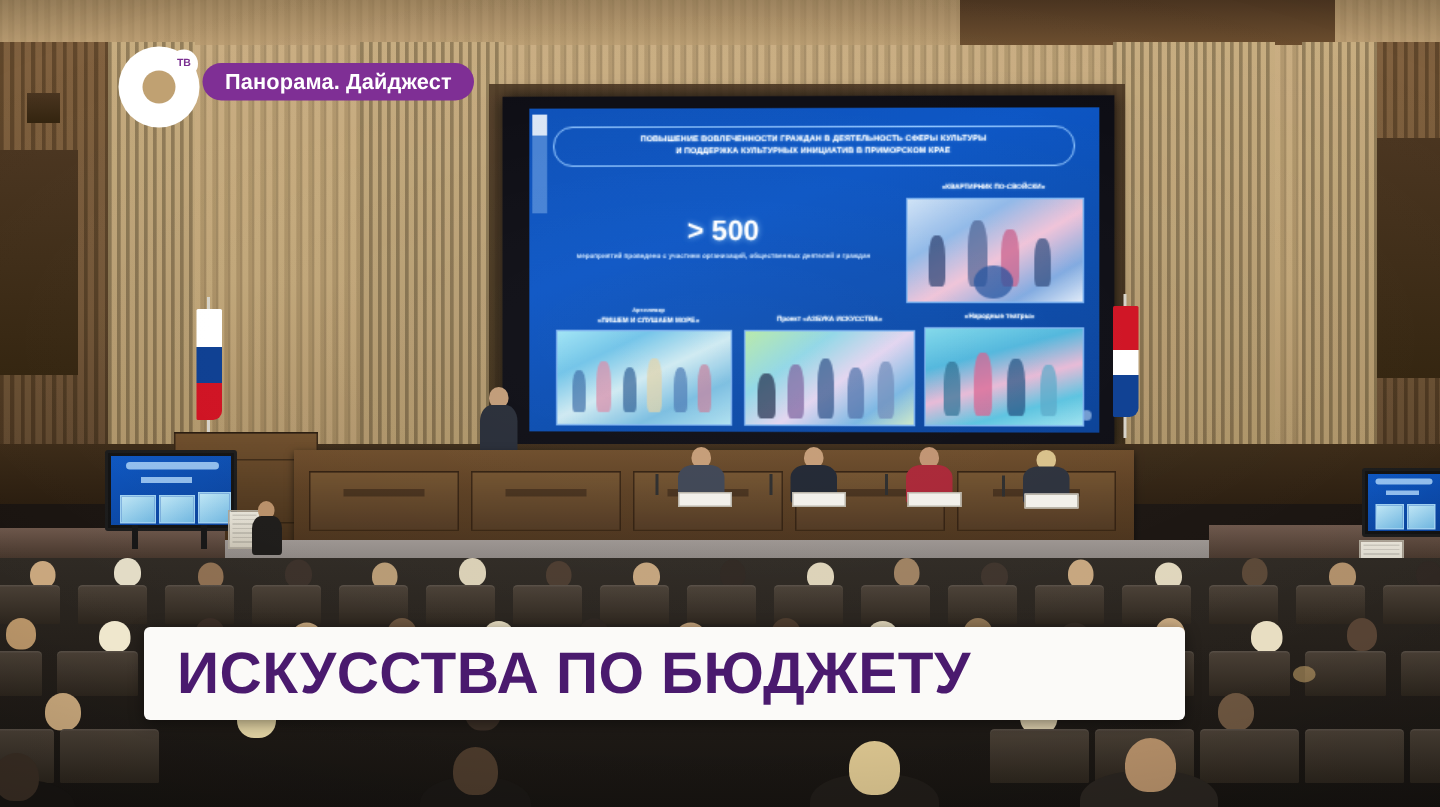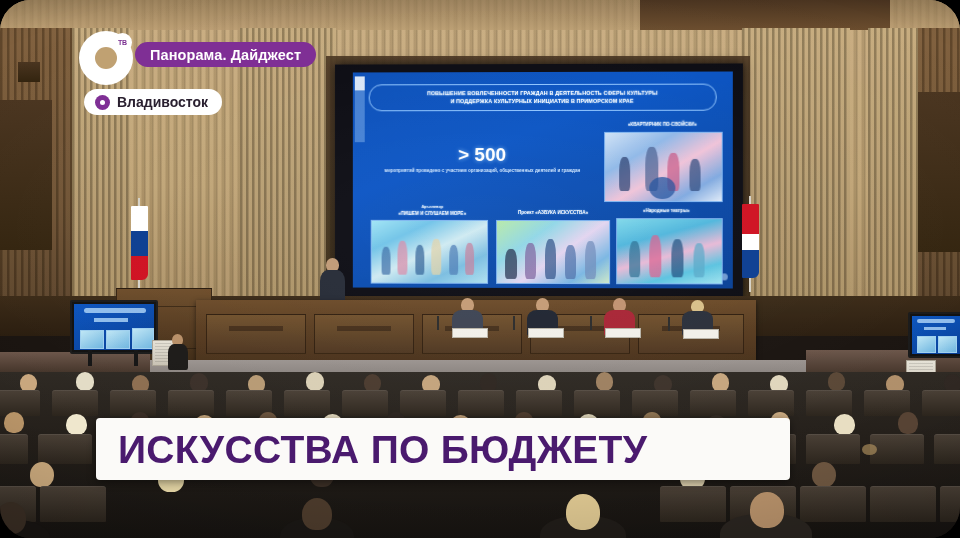--- a/index.html
+++ b/index.html
@@ -2,21 +2,20 @@
 <html lang="ru"><head>
 <meta charset="utf-8">
 <title>Panorama Digest — Vladivostok</title>
 <style>
   html,body{margin:0;padding:0;background:#000;}
   body{font-family:"Liberation Sans","DejaVu Sans",sans-serif;}
 
   #frame{
     position:relative;width:960px;height:538px;overflow:hidden;
     background:#1a1410;
-    border-radius:31px;
   }
 
   
   .hall{position:absolute;inset:0;}
 
   
   .curtain-wall{
     position:absolute;left:0;top:0;width:960px;height:300px;
     background:
       repeating-linear-gradient(90deg,
@@ -561,24 +560,18 @@
   <div class="logo">
     <div class="ring"></div>
     <div class="hole"></div>
     <div class="tv">ТВ</div>
   </div>
 
   <div class="pill-prog">
     <span>Панорама. Дайджест</span>
   </div>
 
-  <div class="pill-city">
-    <span class="pin">
-        <i></i>
-      </span>
-    <span>Владивосток</span>
-  </div>
 
   <div class="headline">
     <span>ИСКУССТВА ПО БЮДЖЕТУ</span>
   </div>
 
 </div>
 
 </body></html>

